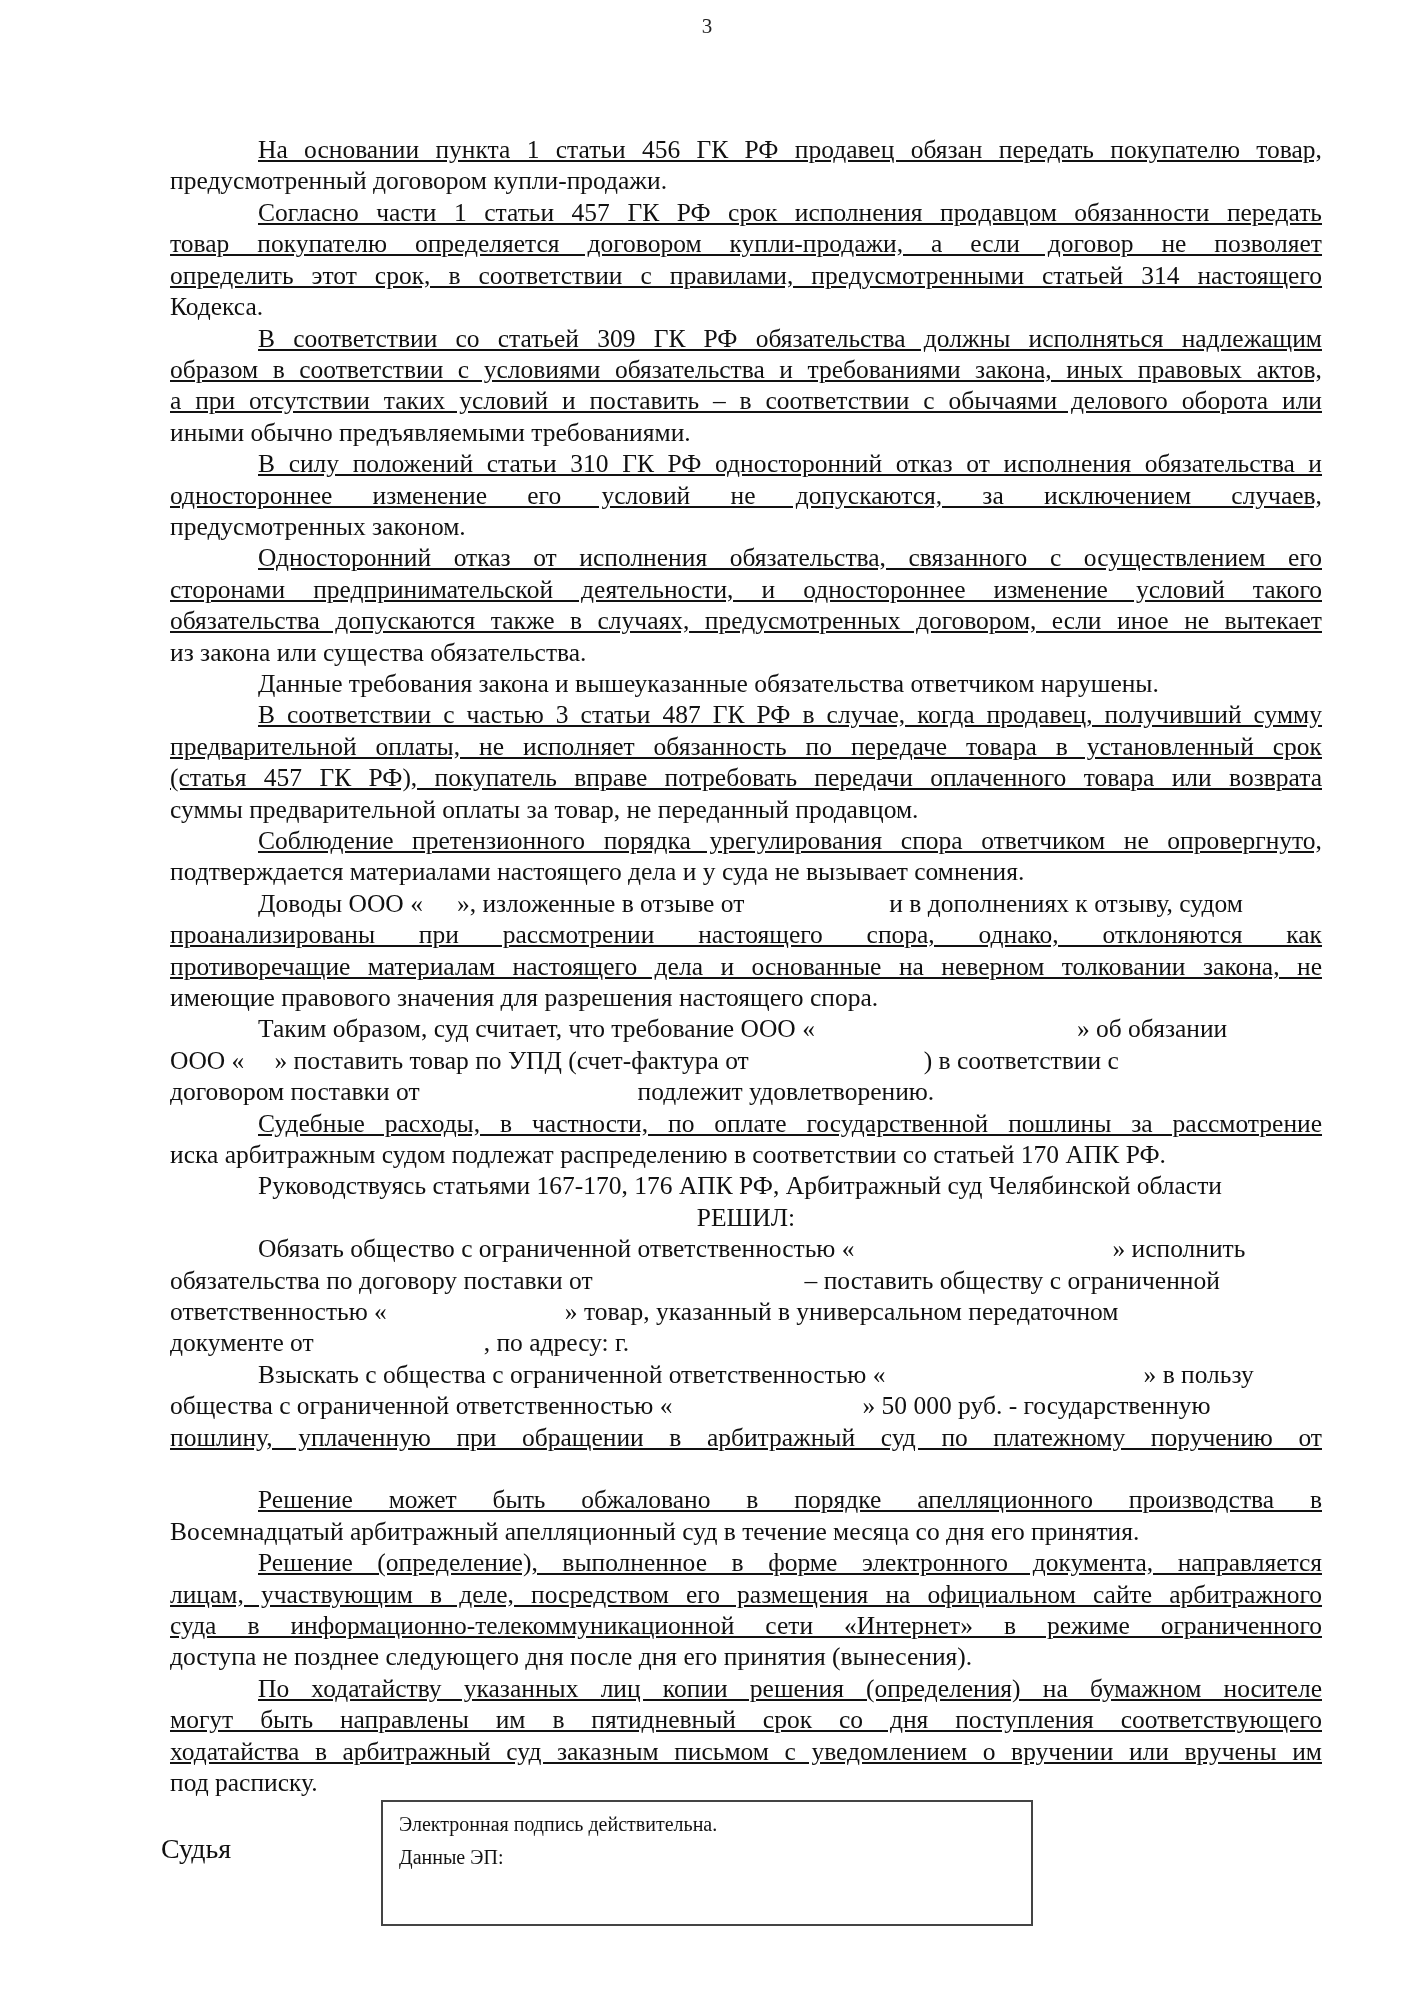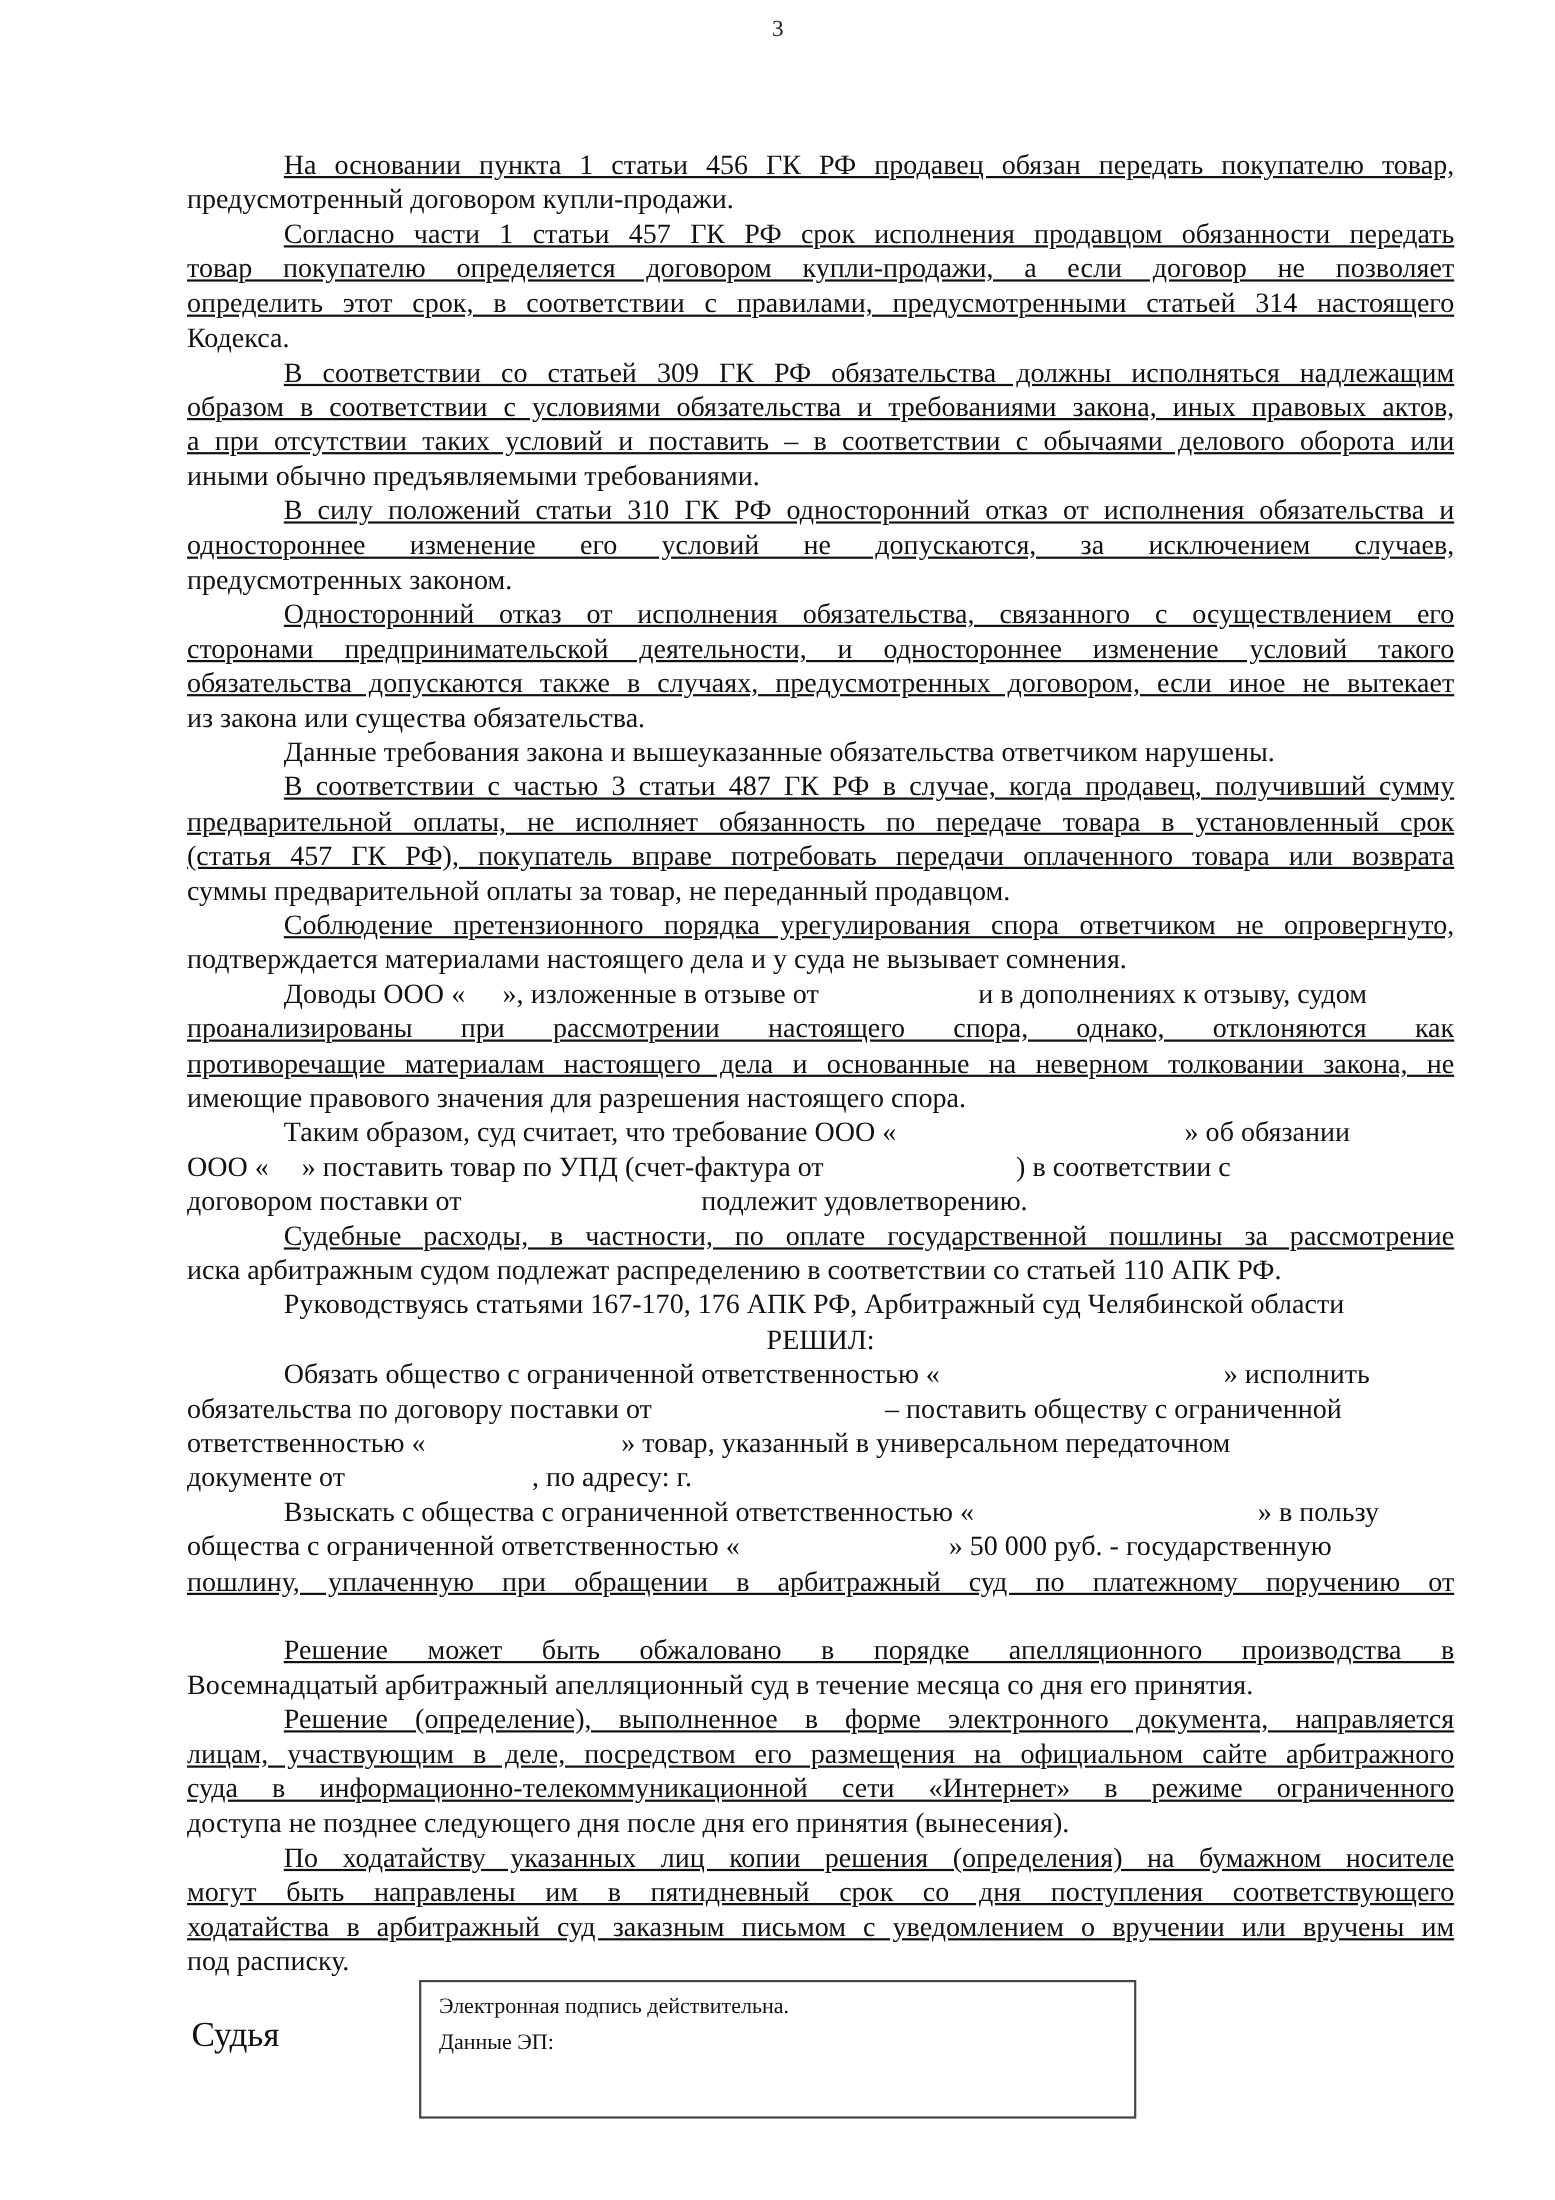--- a/index.html
+++ b/index.html
@@ -4,21 +4,21 @@
 <style>
   html, body { margin: 0; padding: 0; background: #ffffff; }
   body { width: 1414px; height: 2000px; position: relative; overflow: hidden; }
   .page { position: absolute; left: 0; top: 0; width: 1414px; height: 2000px; background: #fff; color: #111; font-family: "Liberation Serif", "DejaVu Serif", serif; }
   .page-number { position: absolute; top: 14px; left: 0; width: 1414px; text-align: center; font-size: 21px; color: #222; }
   .line { position: absolute; left: 170px; width: 1152px; font-size: 25.5px; line-height: 30px; white-space: nowrap; height: 30px; }
   .line.ind { left: 258px; width: 1064px; }
   .line.just { text-align: justify; text-align-last: justify; white-space: normal; text-decoration: underline; }
   .line.center { left: 170px; width: 1152px; text-align: center; }
   .gap { display: inline-block; height: 10px; }
-  .judge-label { position: absolute; left: 174px; top: 1834px; font-size: 32px; line-height: 30px; }
+  .judge-label { position: absolute; left: 161px; top: 1834px; font-size: 28px; line-height: 30px; }
   .sig-box { position: absolute; left: 381px; top: 1800px; width: 648px; height: 122px; border: 2px solid #444; box-sizing: content-box; }
   .sig-line { position: absolute; left: 16px; font-size: 20px; line-height: 24px; color: #111; white-space: nowrap; }
   .sig-line.l1 { top: 10px; }
   .sig-line.l2 { top: 43px; }
 </style>
 </head>
 <body>
 
 <div class="page">
   <div class="page-number">3</div>
@@ -60,21 +60,21 @@
     <span>Таким образом, суд считает, что требование ООО «</span><span class="gap" style="width:262px"></span><span>» об обязании</span>
   </div>
   <div class="line" style="top:1046px">
     <span>ООО «</span><span class="gap" style="width:30px"></span><span>» поставить товар по УПД (счет-фактура от</span><span class="gap" style="width:175px"></span><span>) в соответствии с</span>
   </div>
   <div class="line" style="top:1077px">
     <span>договором поставки от</span><span class="gap" style="width:218px"></span><span>подлежит удовлетворению.</span>
   </div>
 
   <div class="line ind just" style="top:1109px">Судебные расходы, в частности, по оплате государственной пошлины за рассмотрение</div>
-  <div class="line" style="top:1140px">иска арбитражным судом подлежат распределению в соответствии со статьей 110 АПК РФ.</div>
+  <div class="line" style="top:1140px">иска арбитражным судом подлежат распределению в соответствии со статьей 170 АПК РФ.</div>
   <div class="line ind" style="top:1171px">Руководствуясь статьями 167-170, 176 АПК РФ, Арбитражный суд Челябинской области</div>
   <div class="line center" style="top:1203px">РЕШИЛ:</div>
 
   <div class="line ind" style="top:1234px">
     <span>Обязать общество с ограниченной ответственностью «</span><span class="gap" style="width:258px"></span><span>» исполнить</span>
   </div>
   <div class="line" style="top:1266px">
     <span>обязательства по договору поставки от</span><span class="gap" style="width:212px"></span><span>– поставить обществу с ограниченной</span>
   </div>
   <div class="line" style="top:1297px">

